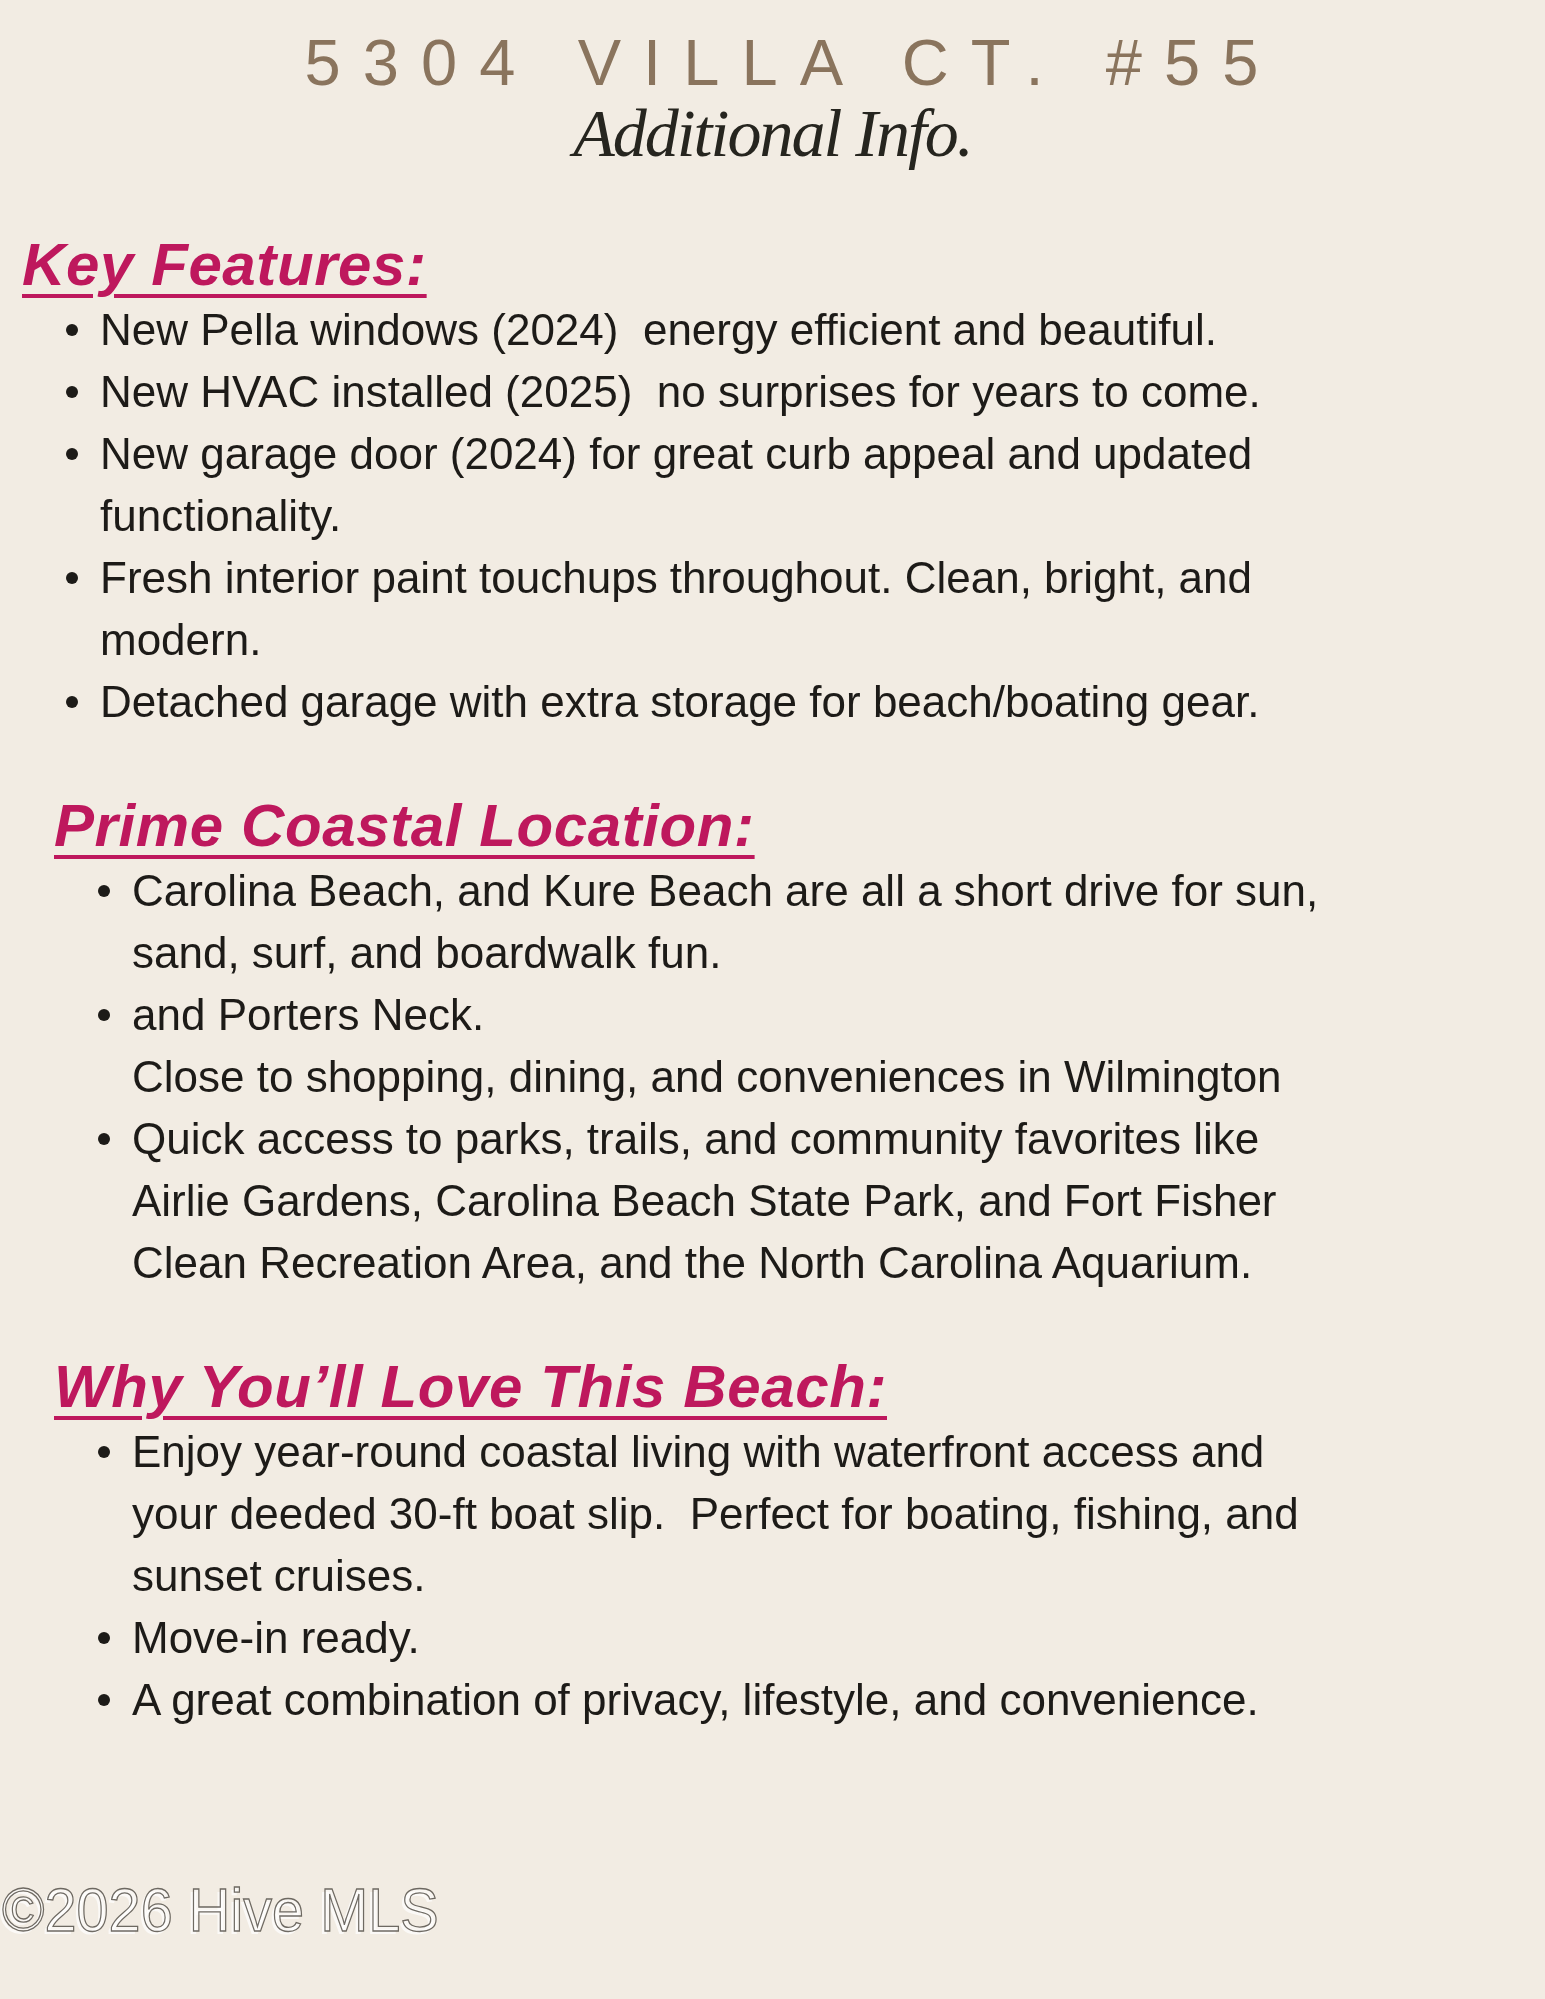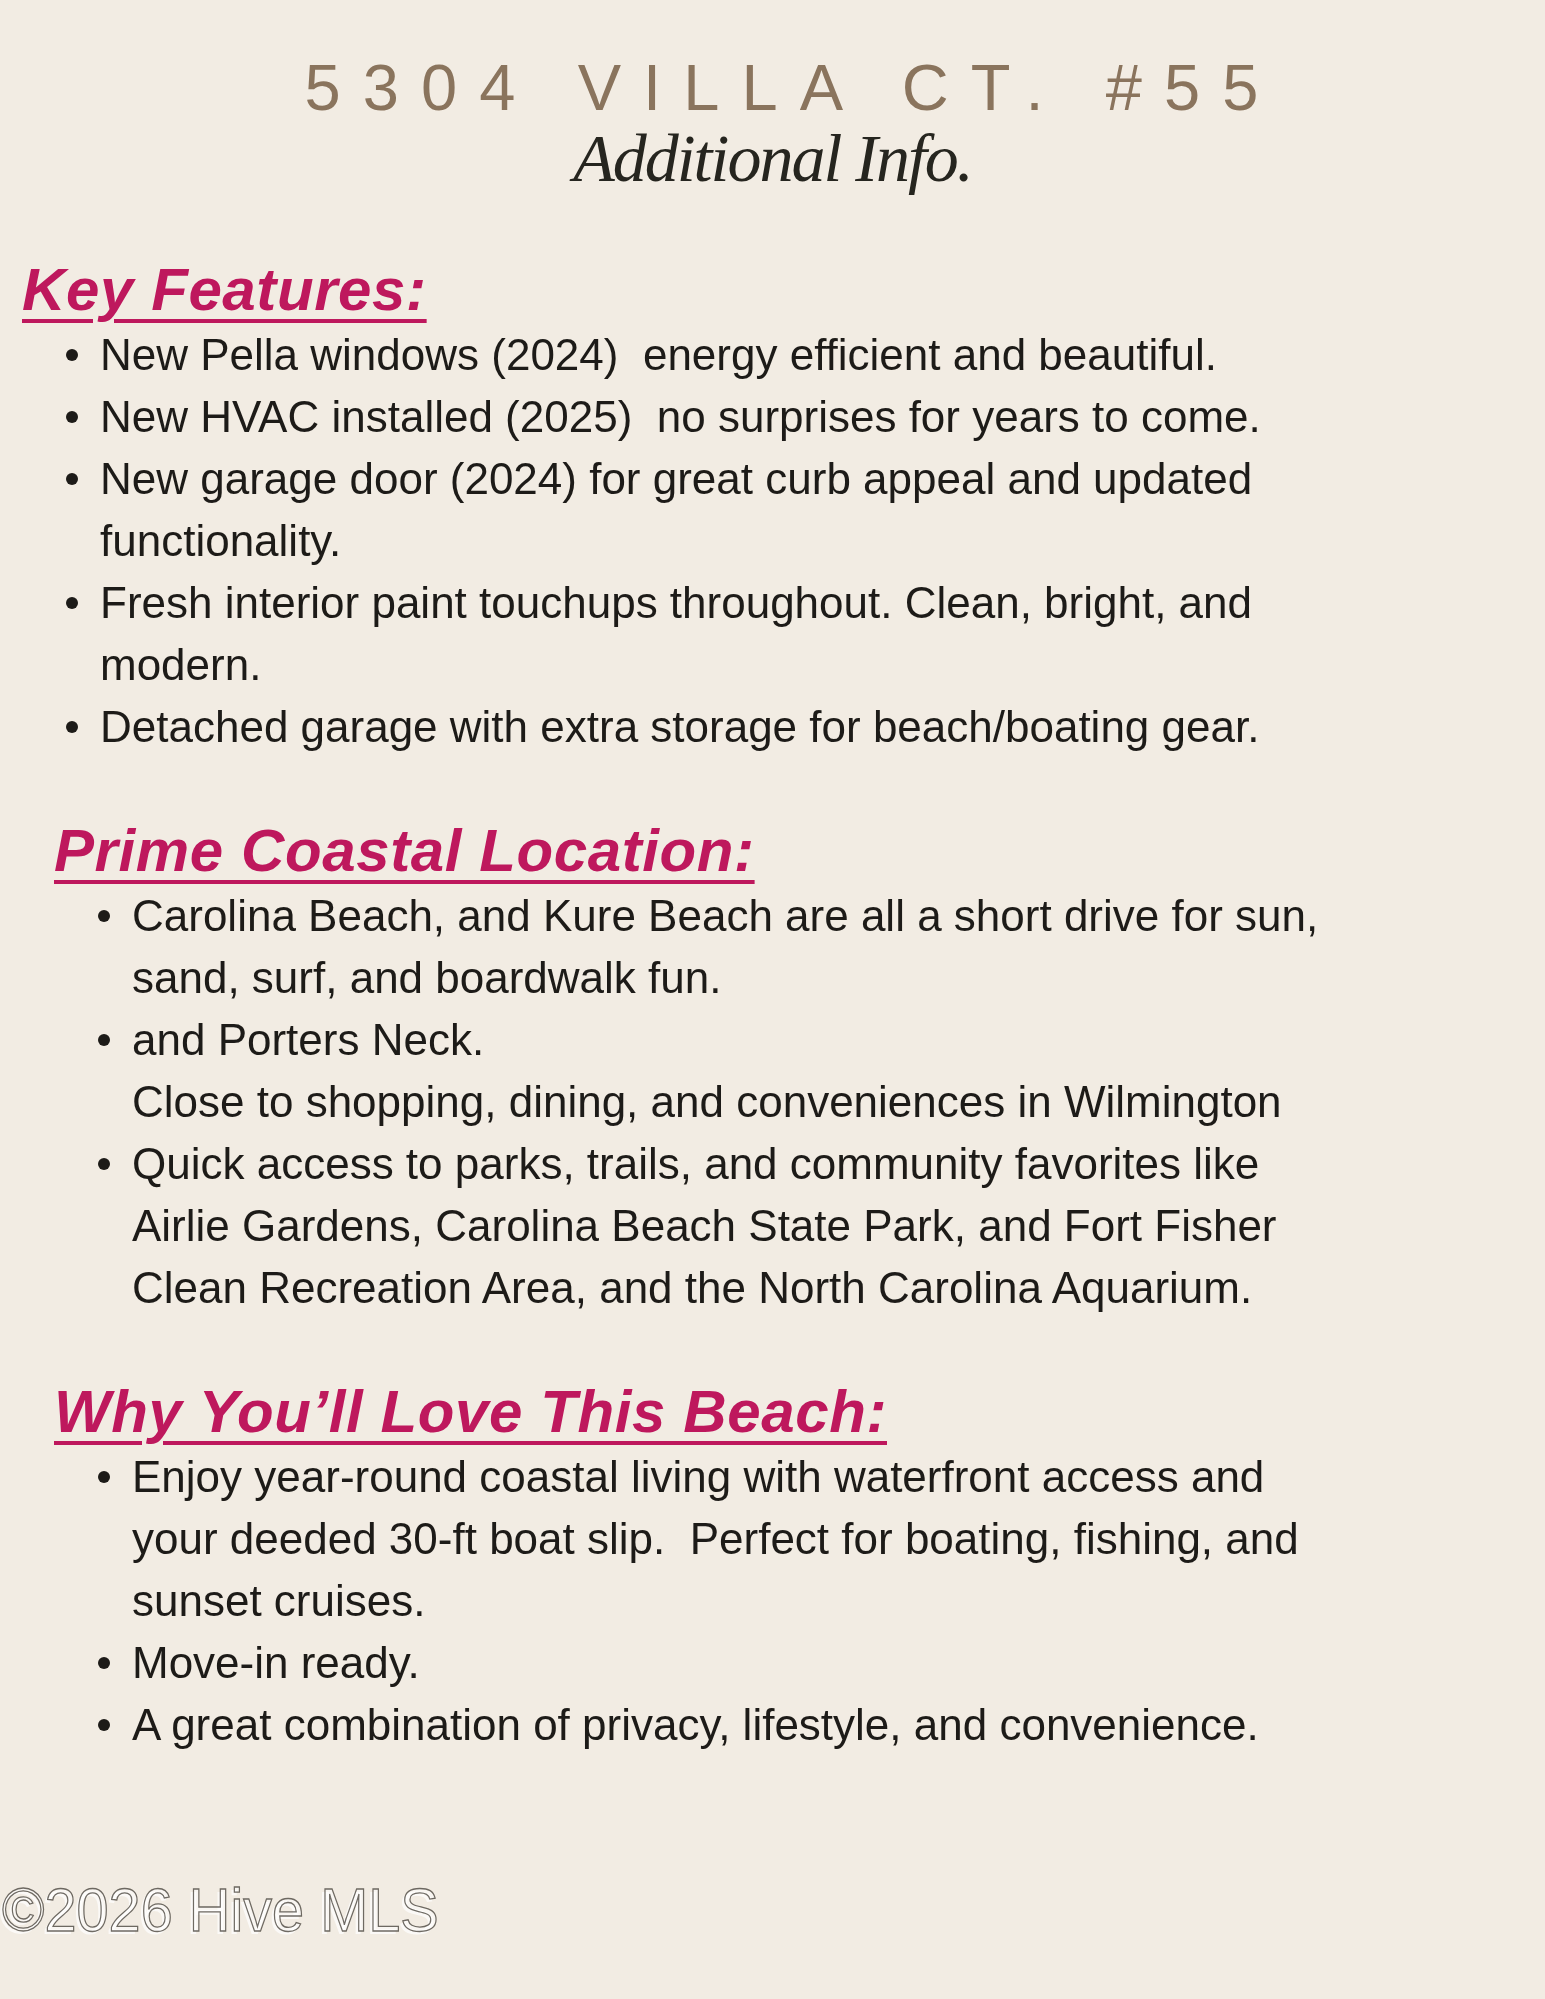--- a/index.html
+++ b/index.html
@@ -16,21 +16,21 @@
     width: 1545px;
     height: 1999px;
     position: relative;
   }
   
   .header {
     text-align: center;
   }
   .title {
     margin: 0;
-    padding-top: 52px;
+    padding-top: 27px;
     margin-left: 40px;
     font-size: 65px;
     line-height: 72px;
     font-weight: 400;
     letter-spacing: 0.34em;
     color: #8a745d;
     white-space: pre;
   }
   .subtitle {
     margin-top: -16px;

